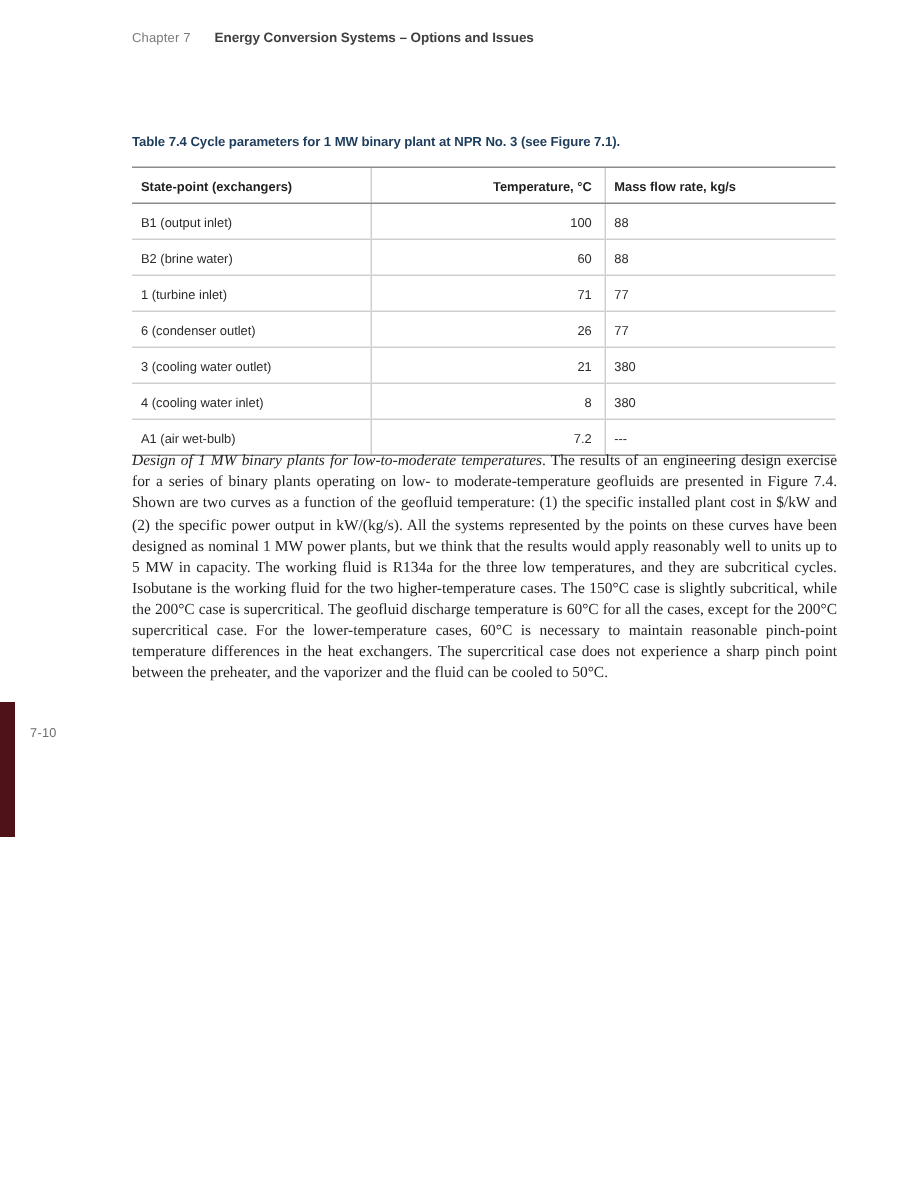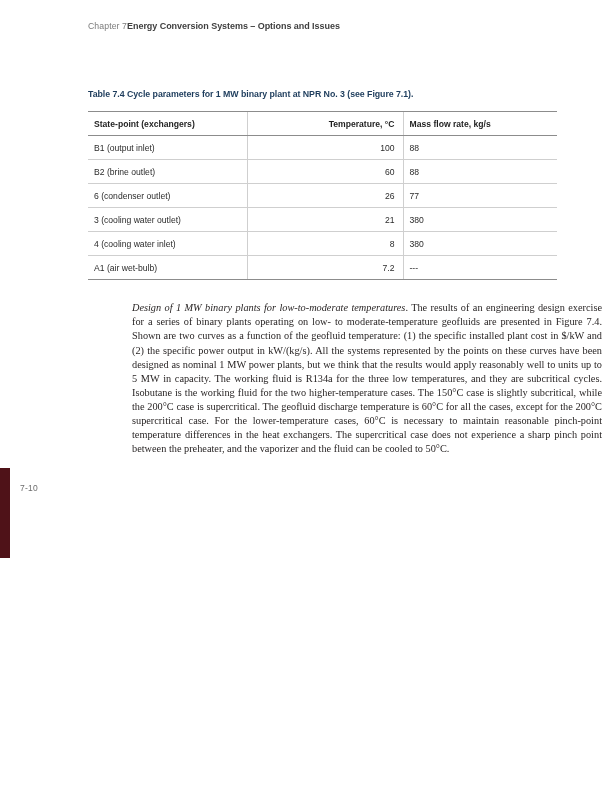--- a/index.html
+++ b/index.html
@@ -49,21 +49,21 @@
     font-size: 8.7px;
     color: #7b7b7b;
     letter-spacing: 0.1px;
   }
   .running-head .chapter-title {
     font-family: "Liberation Sans", sans-serif;
     font-size: 9px;
     font-weight: bold;
     color: #3f3f3f;
     letter-spacing: -0.05px;
-    margin-left: 0;
+    margin-left: 16px;
   }
 
   
   .table-caption {
     position: absolute;
     left: 88px;
     top: 89px;
     width: 470px;
     font-family: "Liberation Sans", sans-serif;
     font-size: 8.8px;
@@ -112,21 +112,20 @@
   .body-text {
     position: absolute;
     left: 88px;
     width: 470px;
     font-family: "Liberation Serif", serif;
     font-size: 10.3px;
     line-height: 14.1px;
     color: #231f1f;
     text-align: justify;
     text-justify: inter-word;
-    margin-left: 44px;
   }
   #para-design { top: 291px; }
   #para-notice { top: 472px; }
   .lead-in {
     font-style: italic;
   }
 </style>
 </head>
 <body>
 
@@ -150,23 +149,28 @@
         <th class="col-flow">Mass flow rate, kg/s</th>
       </tr>
     </thead>
     <tbody>
       <tr>
         <td class="col-state">B1 (output inlet)</td>
         <td class="col-temp">100</td>
         <td class="col-flow">88</td>
       </tr>
       <tr>
-        <td class="col-state">B2 (brine outlet)</td>
+        <td class="col-state">B2 (brine water)</td>
         <td class="col-temp">60</td>
         <td class="col-flow">88</td>
+      </tr>
+      <tr>
+        <td class="col-state">1 (turbine inlet)</td>
+        <td class="col-temp">71</td>
+        <td class="col-flow">77</td>
       </tr>
       <tr>
         <td class="col-state">6 (condenser outlet)</td>
         <td class="col-temp">26</td>
         <td class="col-flow">77</td>
       </tr>
       <tr>
         <td class="col-state">3 (cooling water outlet)</td>
         <td class="col-temp">21</td>
         <td class="col-flow">380</td>

